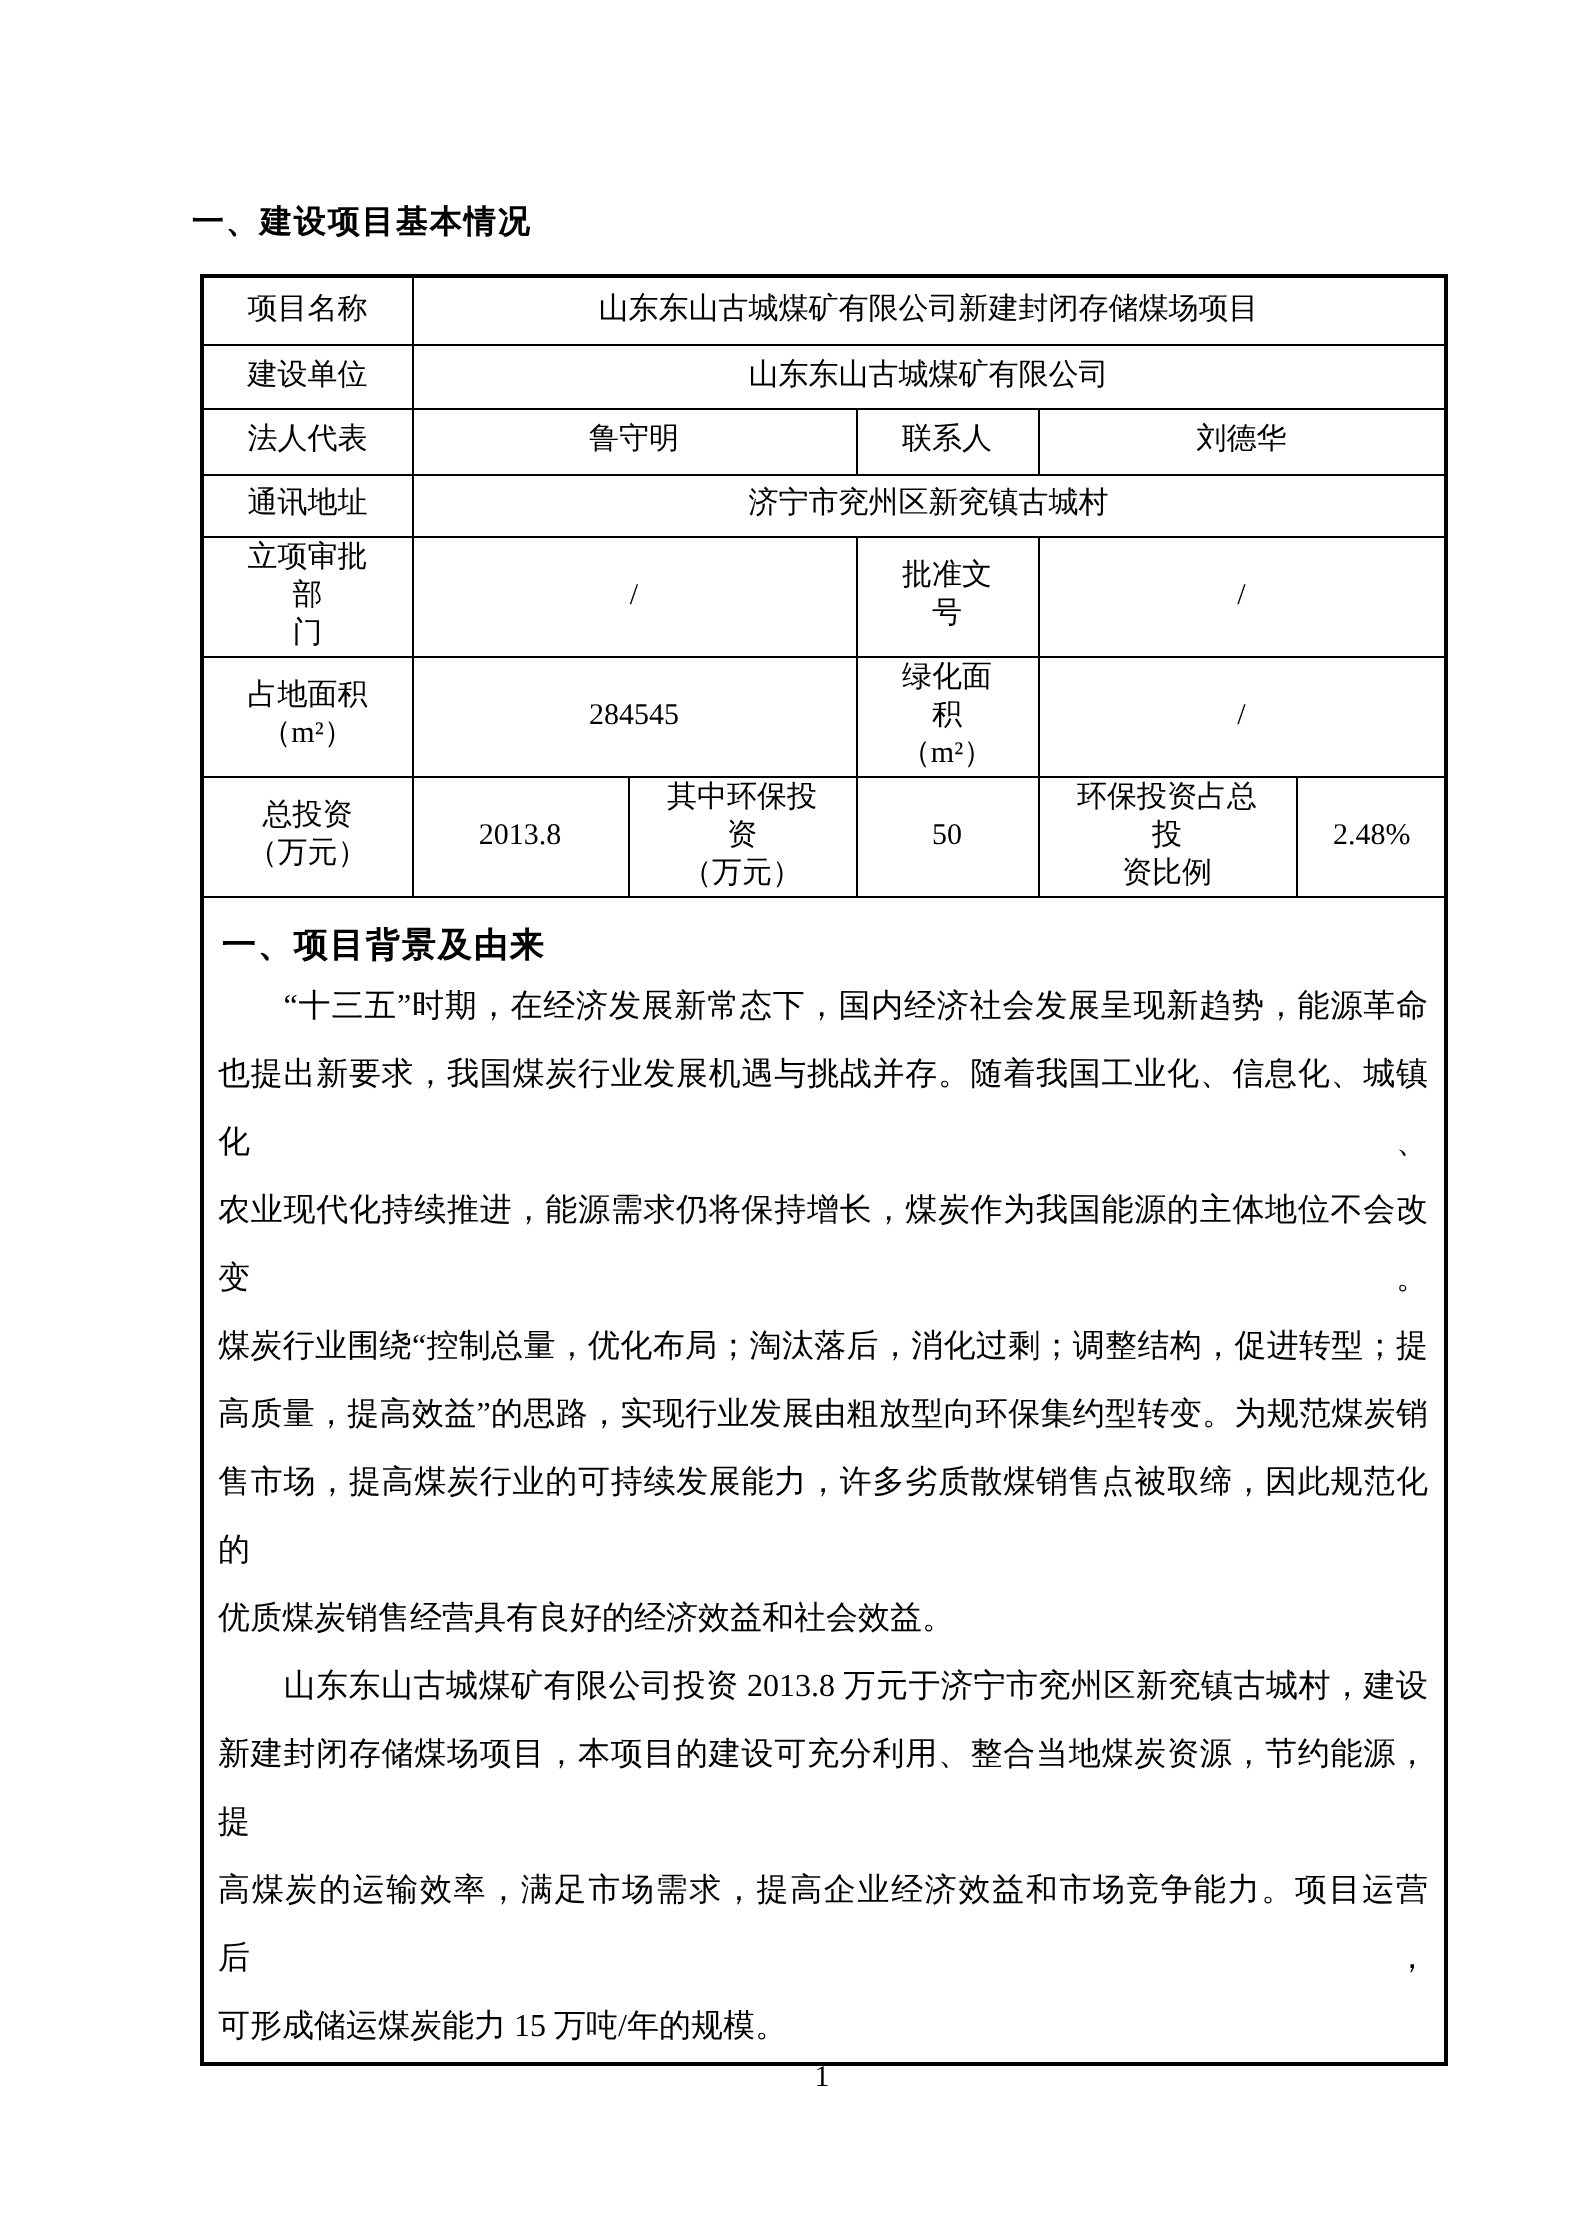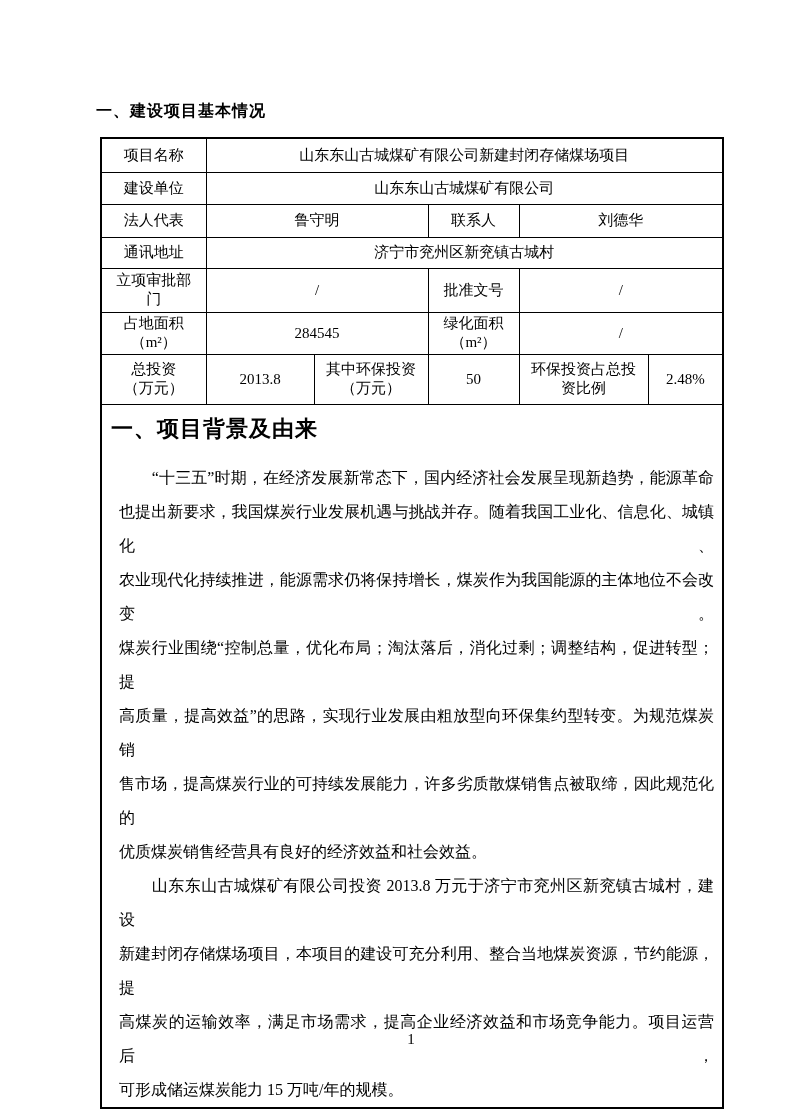--- a/index.html
+++ b/index.html
@@ -26,41 +26,40 @@
     width: 622px;
     border-collapse: collapse;
     table-layout: fixed;
   }
   table.info-table td {
     border: 1px solid #000;
     text-align: center;
     vertical-align: middle;
     font-size: 15px;
     line-height: 19px;
-    padding: 1px 2px;
+    padding: 1px 18px;
     overflow: hidden;
   }
   table.info-table { border: 2px solid #000; }
   table.info-table td.lbl { white-space: pre-line; }
   td.text-cell {
     text-align: left !important;
     vertical-align: top !important;
     padding: 14px 8px 0 7px !important;
   }
   .bg-heading {
     font-family: "Liberation Sans", sans-serif;
     font-weight: bold;
-    font-size: 22px;
-    margin: 0 0 23px 2px;
+    font-size: 17px;
+    margin: 0 0 5px 2px;
     letter-spacing: 1px;
   }
   .para {
     font-size: 16px;
     line-height: 34px;
-    margin-left: 10px;
   }
   .para .text-line {
     text-align: justify;
     text-justify: inter-character;
   }
   .para .text-line:first-child { text-indent: 2.05em; }
   .para .text-line:not(:last-child) { text-align-last: justify; }
   .page-number {
     position: absolute;
     left: 100px; top: 1031px;

